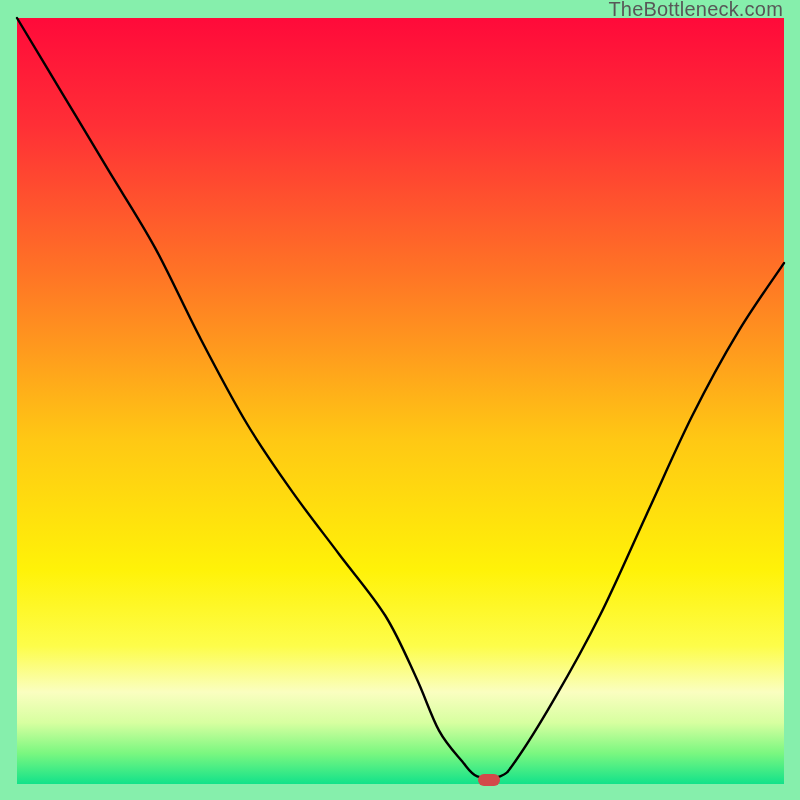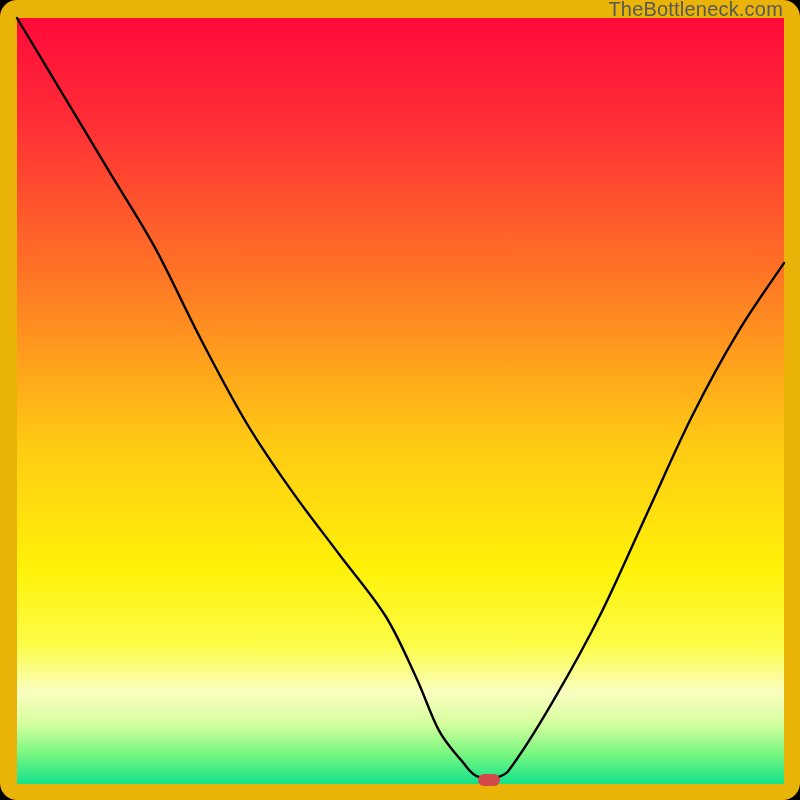--- a/index.html
+++ b/index.html
@@ -8,22 +8,21 @@
     width: 800px;
     height: 800px;
     background: #000;
     overflow: hidden;
     font-family: Arial, Helvetica, sans-serif;
   }
   .stage {
     position: relative;
     width: 800px;
     height: 800px;
-    background: #eab308;
-    border-radius: 17px;
+    background: #86efac;
   }
   .plot-bg {
     position: absolute;
     left: 17px;
     top: 18px;
     width: 767px;
     height: 766px;
     
   }
   .watermark {

